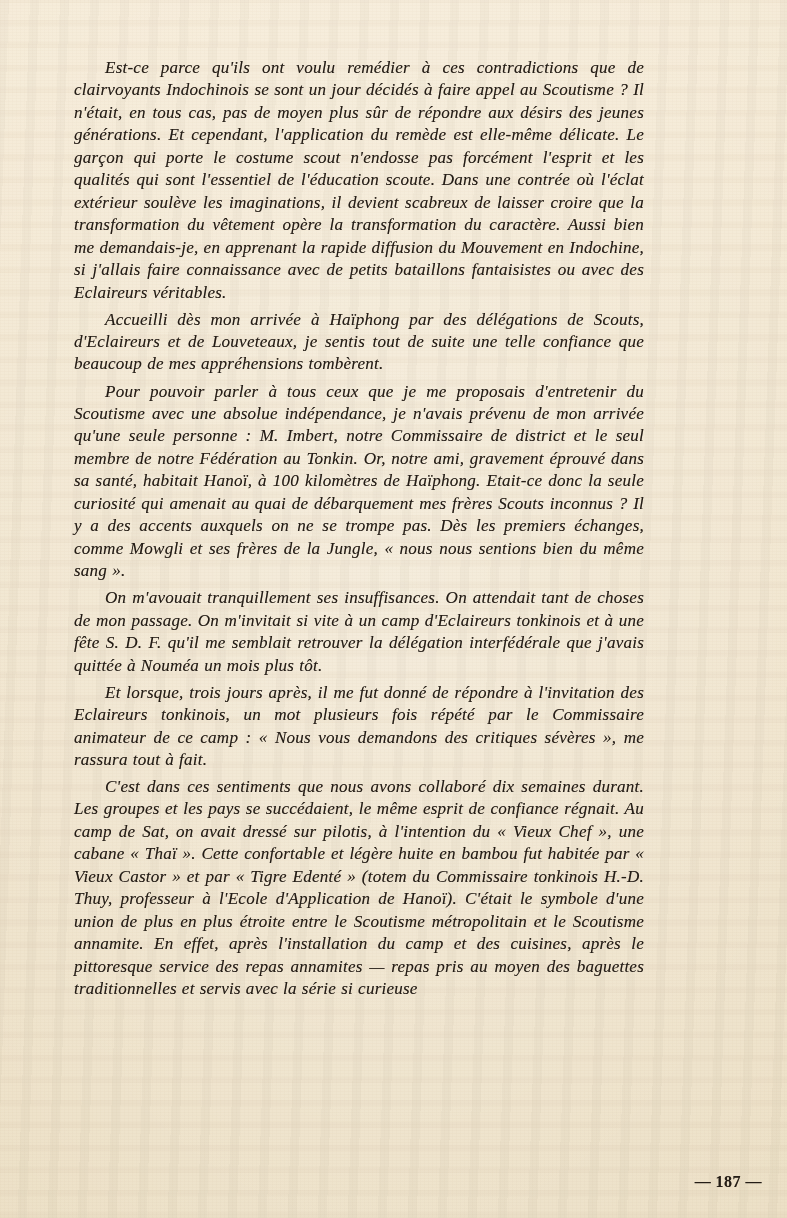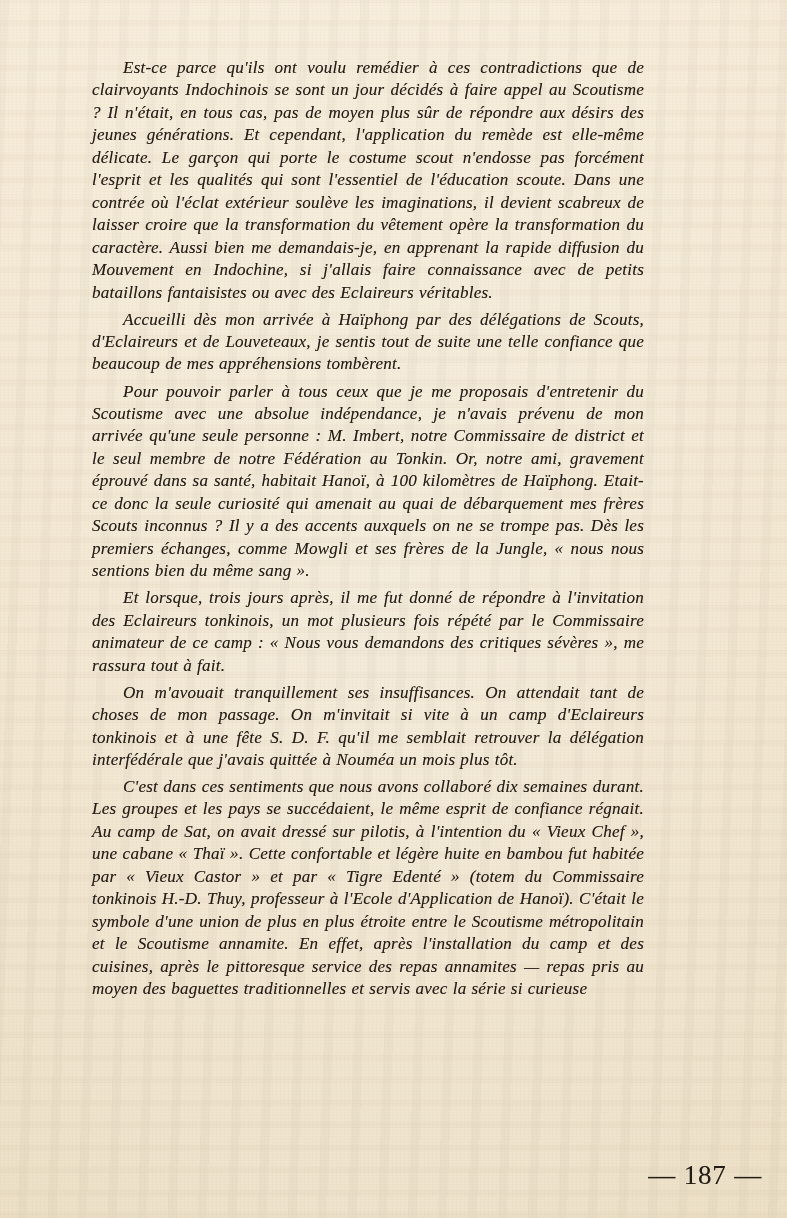--- a/index.html
+++ b/index.html
@@ -62,21 +62,21 @@
 
   #textblock {
     position: absolute;
     left: 74px;
     top: 57px;
     width: 570px;
     color: #231c16;
   }
 
   p.para {
-    margin: 0 0 0 18px;
+    margin: 0 0 0 0;
     font-style: italic;
     font-size: 17.1px;
     line-height: 22.45px;
     text-align: justify;
     text-indent: 31px;
     letter-spacing: .012em;
     word-spacing: .035em;
     text-rendering: optimizeLegibility;
   }
 
@@ -84,40 +84,40 @@
   p.para + p.para { margin-top: 4.6px; font-style: italic; }
 
   
   #textblock { text-shadow: 0 0 .55px rgba(40,28,18,.42); }
 
   #folio {
     position: absolute;
     right: 25px;
     bottom: 27px;
     font-style: normal;
-    font-weight: normal;
-    font-size: 27px;
+    font-weight: bold;
+    font-size: 16px;
     letter-spacing: .03em;
     color: #241d16;
     white-space: nowrap;
     text-shadow: 0 0 .5px rgba(40,28,18,.4);
   }
 </style>
 </head>
 <body>
 
 <div id="page">
 
   <div id="showthrough"></div>
   <div id="grain"></div>
 
   <div id="textblock">
     <p class="para">Est-ce parce qu'ils ont voulu remédier à ces contradictions que de clairvoyants Indochinois se sont un jour décidés à faire appel au Scoutisme ? Il n'était, en tous cas, pas de moyen plus sûr de répondre aux désirs des jeunes générations. Et cependant, l'application du remède est elle-même délicate. Le garçon qui porte le costume scout n'endosse pas forcément l'esprit et les qualités qui sont l'essentiel de l'éducation scoute. Dans une contrée où l'éclat extérieur soulève les imaginations, il devient scabreux de laisser croire que la transformation du vêtement opère la transformation du caractère. Aussi bien me demandais-je, en apprenant la rapide diffusion du Mouvement en Indochine, si j'allais faire connaissance avec de petits bataillons fantaisistes ou avec des Eclaireurs véritables.</p>
     <p class="para">Accueilli dès mon arrivée à Haïphong par des délégations de Scouts, d'Eclaireurs et de Louveteaux, je sentis tout de suite une telle confiance que beaucoup de mes appréhensions tombèrent.</p>
     <p class="para">Pour pouvoir parler à tous ceux que je me proposais d'entretenir du Scoutisme avec une absolue indépendance, je n'avais prévenu de mon arrivée qu'une seule personne : M. Imbert, notre Commissaire de district et le seul membre de notre Fédération au Tonkin. Or, notre ami, gravement éprouvé dans sa santé, habitait Hanoï, à 100 kilomètres de Haïphong. Etait-ce donc la seule curiosité qui amenait au quai de débarquement mes frères Scouts inconnus ? Il y a des accents auxquels on ne se trompe pas. Dès les premiers échanges, comme Mowgli et ses frères de la Jungle, « nous nous sentions bien du même sang ».</p>
+    <p class="para">On m'avouait tranquillement ses insuffisances. On attendait tant de choses de mon passage. On m'invitait si vite à un camp d'Eclaireurs tonkinois et à une fête S. D. F. qu'il me semblait retrouver la délégation interfédérale que j'avais quittée à Nouméa un mois plus tôt.</p>
     <p class="para">Et lorsque, trois jours après, il me fut donné de répondre à l'invitation des Eclaireurs tonkinois, un mot plusieurs fois répété par le Commissaire animateur de ce camp : « Nous vous demandons des critiques sévères », me rassura tout à fait.</p>
-    <p class="para">On m'avouait tranquillement ses insuffisances. On attendait tant de choses de mon passage. On m'invitait si vite à un camp d'Eclaireurs tonkinois et à une fête S. D. F. qu'il me semblait retrouver la délégation interfédérale que j'avais quittée à Nouméa un mois plus tôt.</p>
     <p class="para">C'est dans ces sentiments que nous avons collaboré dix semaines durant. Les groupes et les pays se succédaient, le même esprit de confiance régnait. Au camp de Sat, on avait dressé sur pilotis, à l'intention du « Vieux Chef », une cabane « Thaï ». Cette confortable et légère huite en bambou fut habitée par « Vieux Castor » et par « Tigre Edenté » (totem du Commissaire tonkinois H.-D. Thuy, professeur à l'Ecole d'Application de Hanoï). C'était le symbole d'une union de plus en plus étroite entre le Scoutisme métropolitain et le Scoutisme annamite. En effet, après l'installation du camp et des cuisines, après le pittoresque service des repas annamites — repas pris au moyen des baguettes traditionnelles et servis avec la série si curieuse</p>
   </div>
 
   <div id="folio">— 187 —</div>
 
 </div>
 
 </body></html>

